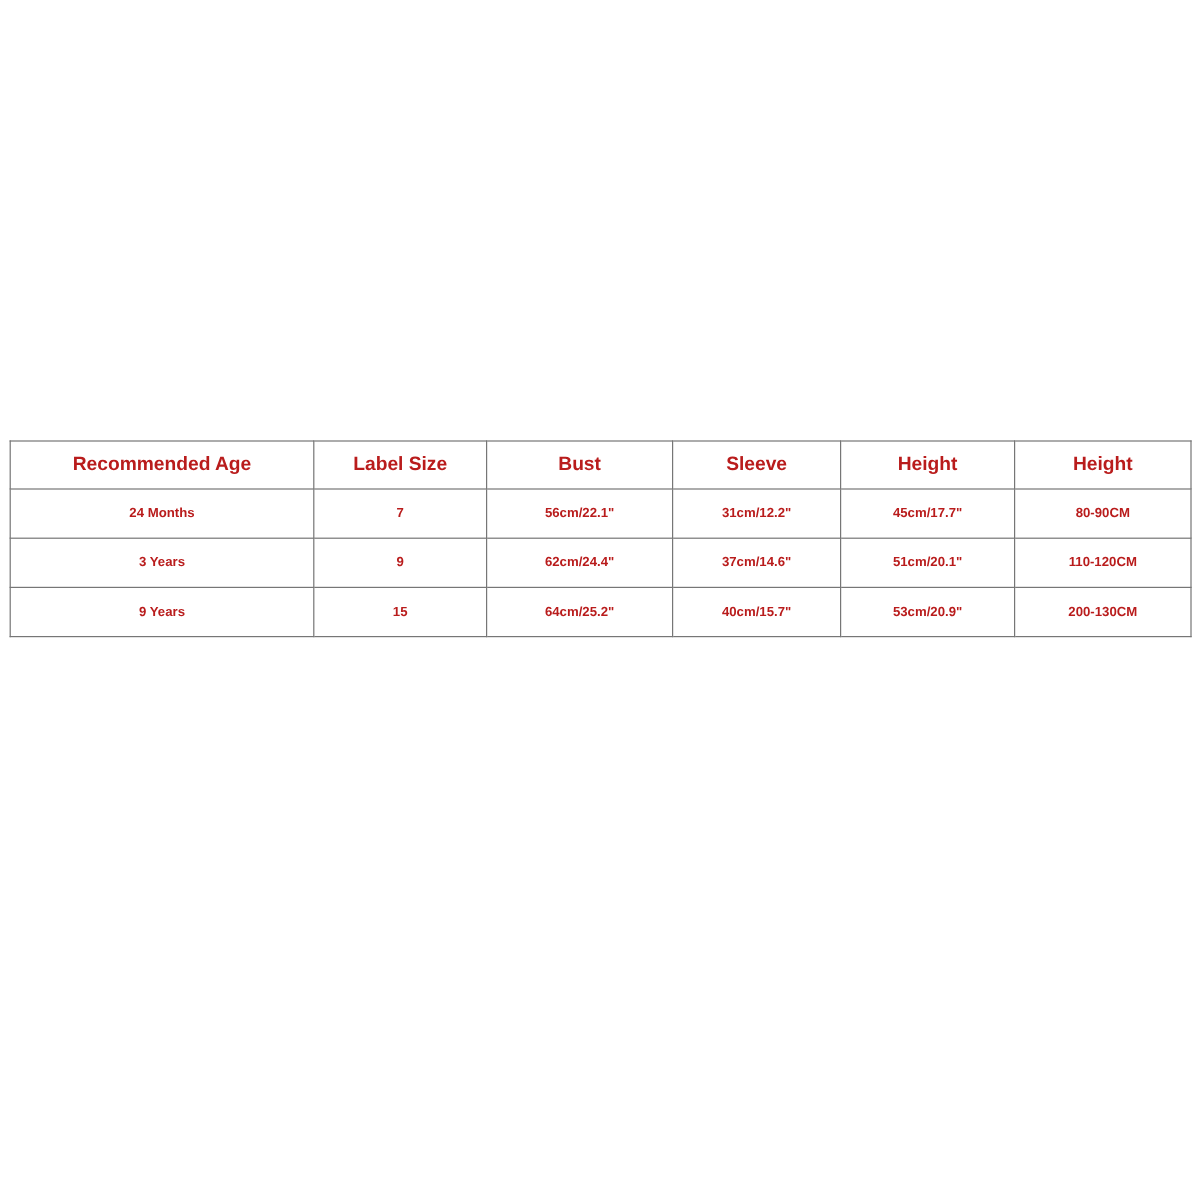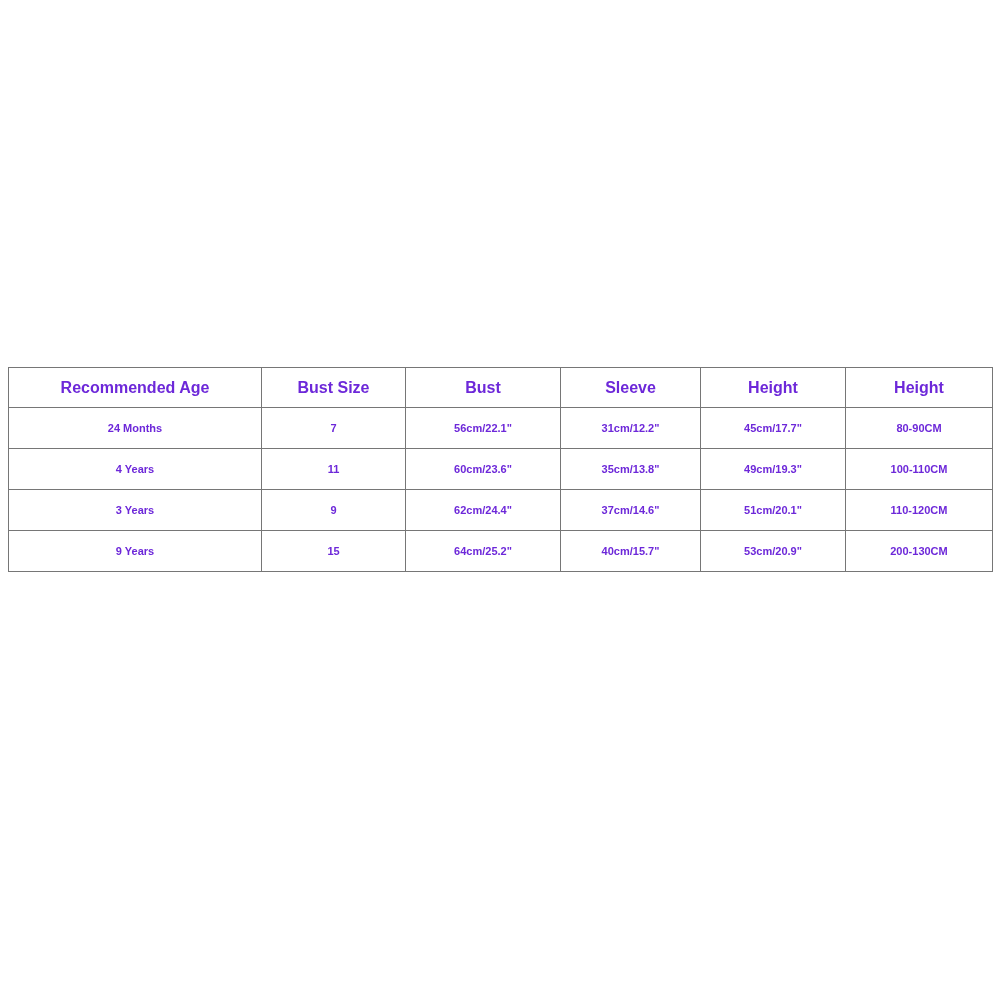--- a/index.html
+++ b/index.html
@@ -24,21 +24,21 @@
     border-collapse: collapse;
     table-layout: fixed;
     background: #ffffff;
   }
   table.size-chart th,
   table.size-chart td {
     border: 1.5px solid #767676;
     text-align: center;
     vertical-align: middle;
     font-weight: 700;
-    color: #6d28d9;
+    color: #b91c1c;
     white-space: nowrap;
     overflow: hidden;
   }
   table.size-chart th {
     height: 40px;
     font-size: 16px;
   }
   table.size-chart td {
     height: 41px;
     font-size: 11px;
@@ -60,43 +60,35 @@
       <col class="c-age">
         <col class="c-size">
         <col class="c-bust">
       <col class="c-sleeve">
         <col class="c-length">
         <col class="c-height">
     </colgroup>
     <thead>
       <tr>
         <th>Recommended Age</th>
-        <th>Bust Size</th>
+        <th>Label Size</th>
         <th>Bust</th>
         <th>Sleeve</th>
         <th>Height</th>
         <th>Height</th>
       </tr>
     </thead>
     <tbody>
       <tr>
         <td>24 Months</td>
         <td>7</td>
         <td>56cm/22.1"</td>
         <td>31cm/12.2"</td>
         <td>45cm/17.7"</td>
         <td>80-90CM</td>
-      </tr>
-      <tr>
-        <td>4 Years</td>
-        <td>11</td>
-        <td>60cm/23.6"</td>
-        <td>35cm/13.8"</td>
-        <td>49cm/19.3"</td>
-        <td>100-110CM</td>
       </tr>
       <tr>
         <td>3 Years</td>
         <td>9</td>
         <td>62cm/24.4"</td>
         <td>37cm/14.6"</td>
         <td>51cm/20.1"</td>
         <td>110-120CM</td>
       </tr>
       <tr>

